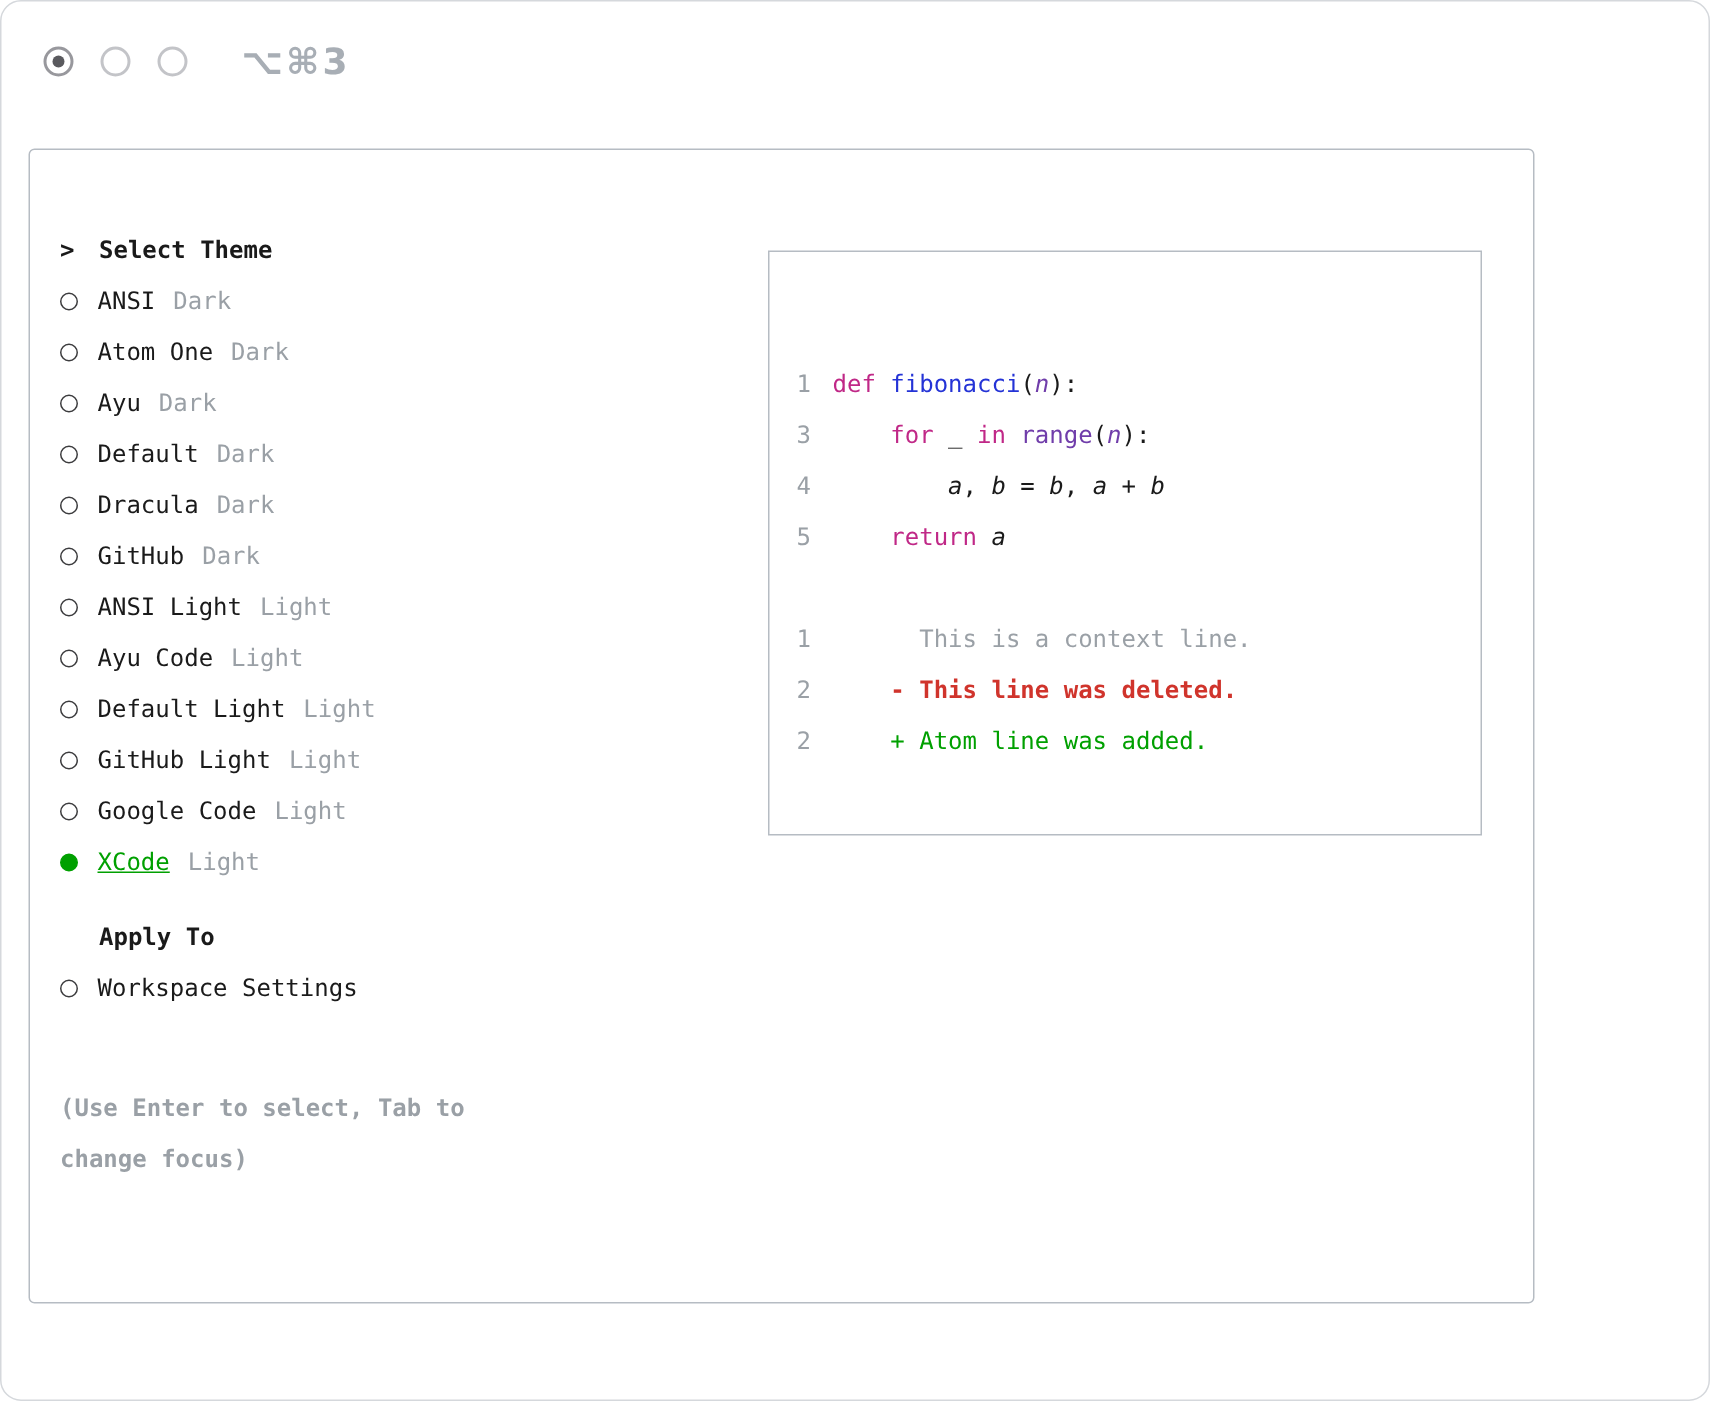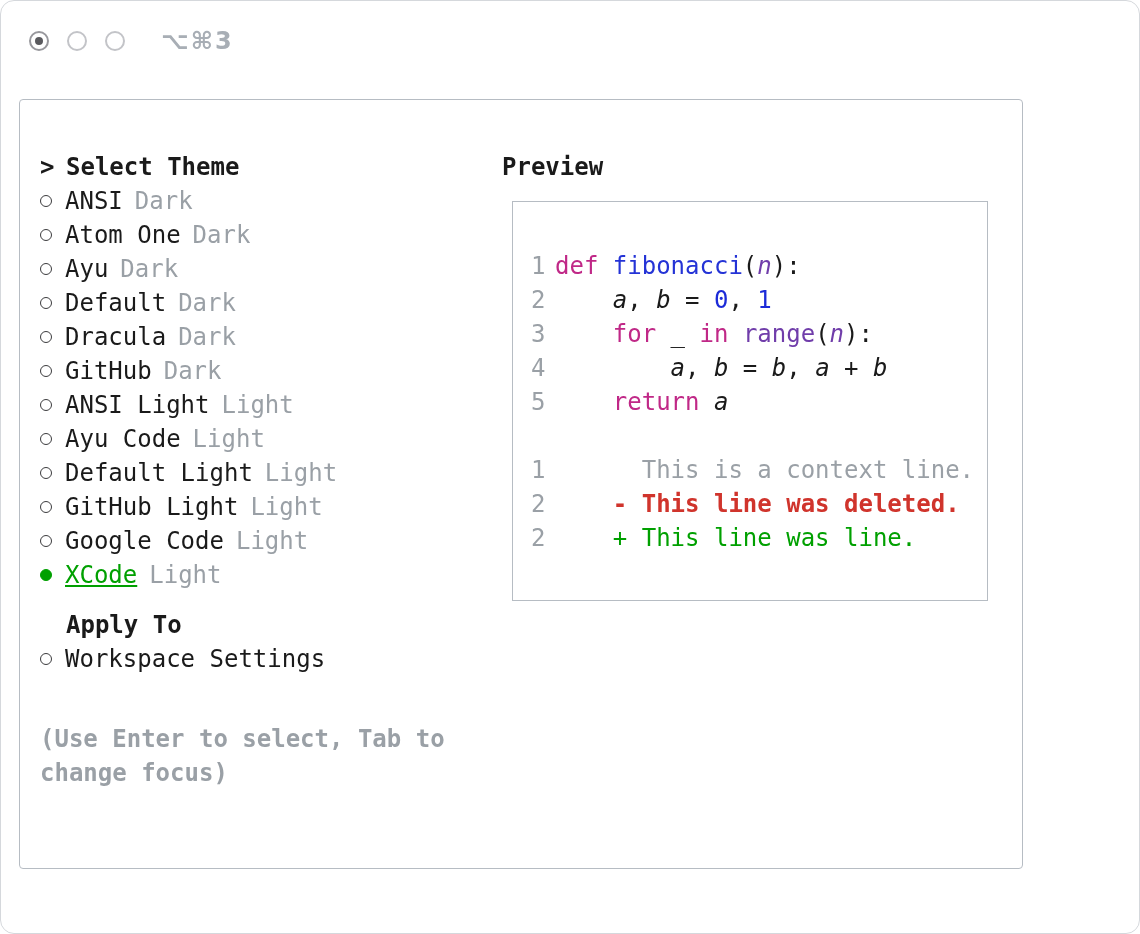--- a/index.html
+++ b/index.html
@@ -29,40 +29,40 @@
        margin-right:18px;display:inline-flex;align-items:center;justify-content:center;flex:none;}
   .dot-filled{border-color:#98989d;}
   .dot-core{width:8px;height:8px;border-radius:50%;background:#5a5a5e;}
   .shortcut{margin-left:18px;color:#a8aeb5;font-size:24px;font-weight:bold;letter-spacing:2px;
             font-family:"DejaVu Sans","Liberation Sans",sans-serif;}
   
   .panel{
     position:absolute;left:18px;top:98px;width:1004px;height:770px;
     border:1px solid #b6bcc3;border-radius:4px;background:#fff;
     display:flex;padding:50px 0 0 20px;
-    font-size:24px;line-height:34px;
+    font-size:16px;line-height:34px;
   }
   .left{width:462px;flex:none;}
   .right{flex:1;}
   .header-line{font-weight:bold;height:34px;}
   .prompt{display:inline-block;width:26px;}
   .item{display:flex;align-items:center;height:34px;cursor:default;text-align:center;}
   .radio{width:12px;height:12px;border:1.6px solid #3c3c3e;border-radius:50%;
          margin-right:13px;flex:none;background:#fff;}
   .selected .radio{background:var(--green);border-color:var(--green);}
   .selected .name{color:var(--green);text-decoration:underline;}
   .variant{color:var(--gray);margin-left:12px;}
   .apply-title{font-weight:bold;margin-left:26px;margin-top:16px;height:34px;}
   .hint{color:var(--gray);margin-top:46px;font-weight:bold;}
   
   .preview-title{font-weight:bold;height:34px;}
   .preview-box{
     width:476px;margin-left:10px;margin-top:17px;
     border:1px solid #b6bcc3;background:#fff;
-    padding:47px 18px 45px 18px;
+    padding:71px 18px 45px 18px;
   }
   .cline{height:34px;white-space:pre;}
   .lnum{color:var(--gray);display:inline-block;width:24px;white-space:pre;}
   .tok-kw{color:var(--kw);}
   .tok-fn{color:var(--fn);}
   .tok-nm{color:var(--nm);}
   .tok-ty{color:var(--ty);}
   .tok-pr{color:var(--ty);font-style:italic;}
   .tok-vr{color:var(--plain);font-style:italic;}
   .tok-pl{color:var(--plain);}
@@ -163,28 +163,26 @@
           </div>
         </div>
 
       <div class="hint">
         <div>(Use Enter to select, Tab to</div>
         <div>change focus)</div>
       </div>
     </div>
 
     <div class="right">
-      <div class="preview-title">Preview</div>
       <div class="preview-box" id="preview-box">
           <div class="cline"><span class="lnum">1</span><span><span class="tok-kw">def</span><span class="tok-pl"> </span><span class="tok-fn">fibonacci</span><span class="tok-pl">(</span><span class="tok-pr">n</span><span class="tok-pl">):</span></span></div>
-          <div class="cline"><span class="lnum">2</span><span><span class="tok-pl">    </span><span class="tok-vr">a</span><span class="tok-pl">, </span><span class="tok-vr">b</span><span class="tok-pl"> = </span><span class="tok-nm">0</span><span class="tok-pl">, </span><span class="tok-nm">1</span></span></div>
           <div class="cline"><span class="lnum">3</span><span><span class="tok-pl">    </span><span class="tok-kw">for</span><span class="tok-pl"> _ </span><span class="tok-kw">in</span><span class="tok-pl"> </span><span class="tok-ty">range</span><span class="tok-pl">(</span><span class="tok-pr">n</span><span class="tok-pl">):</span></span></div>
           <div class="cline"><span class="lnum">4</span><span><span class="tok-pl">        </span><span class="tok-vr">a</span><span class="tok-pl">, </span><span class="tok-vr">b</span><span class="tok-pl"> = </span><span class="tok-vr">b</span><span class="tok-pl">, </span><span class="tok-vr">a</span><span class="tok-pl"> + </span><span class="tok-vr">b</span></span></div>
           <div class="cline"><span class="lnum">5</span><span><span class="tok-pl">    </span><span class="tok-kw">return</span><span class="tok-pl"> </span><span class="tok-vr">a</span></span></div>
           <div class="cline">&nbsp;</div>
           <div class="cline"><span class="lnum">1</span><span><span class="tok-pl">      </span><span class="tok-ctx">This is a context line.</span></span></div>
           <div class="cline"><span class="lnum">2</span><span><span class="tok-pl">    </span><span class="tok-del">- This line was deleted.</span></span></div>
-          <div class="cline"><span class="lnum">2</span><span><span class="tok-pl">    </span><span class="tok-add">+ This line was line.</span></span></div>
+          <div class="cline"><span class="lnum">2</span><span><span class="tok-pl">    </span><span class="tok-add">+ Atom line was added.</span></span></div>
         </div>
     </div>
 
   </div>
 </div>
 
 </body></html>

